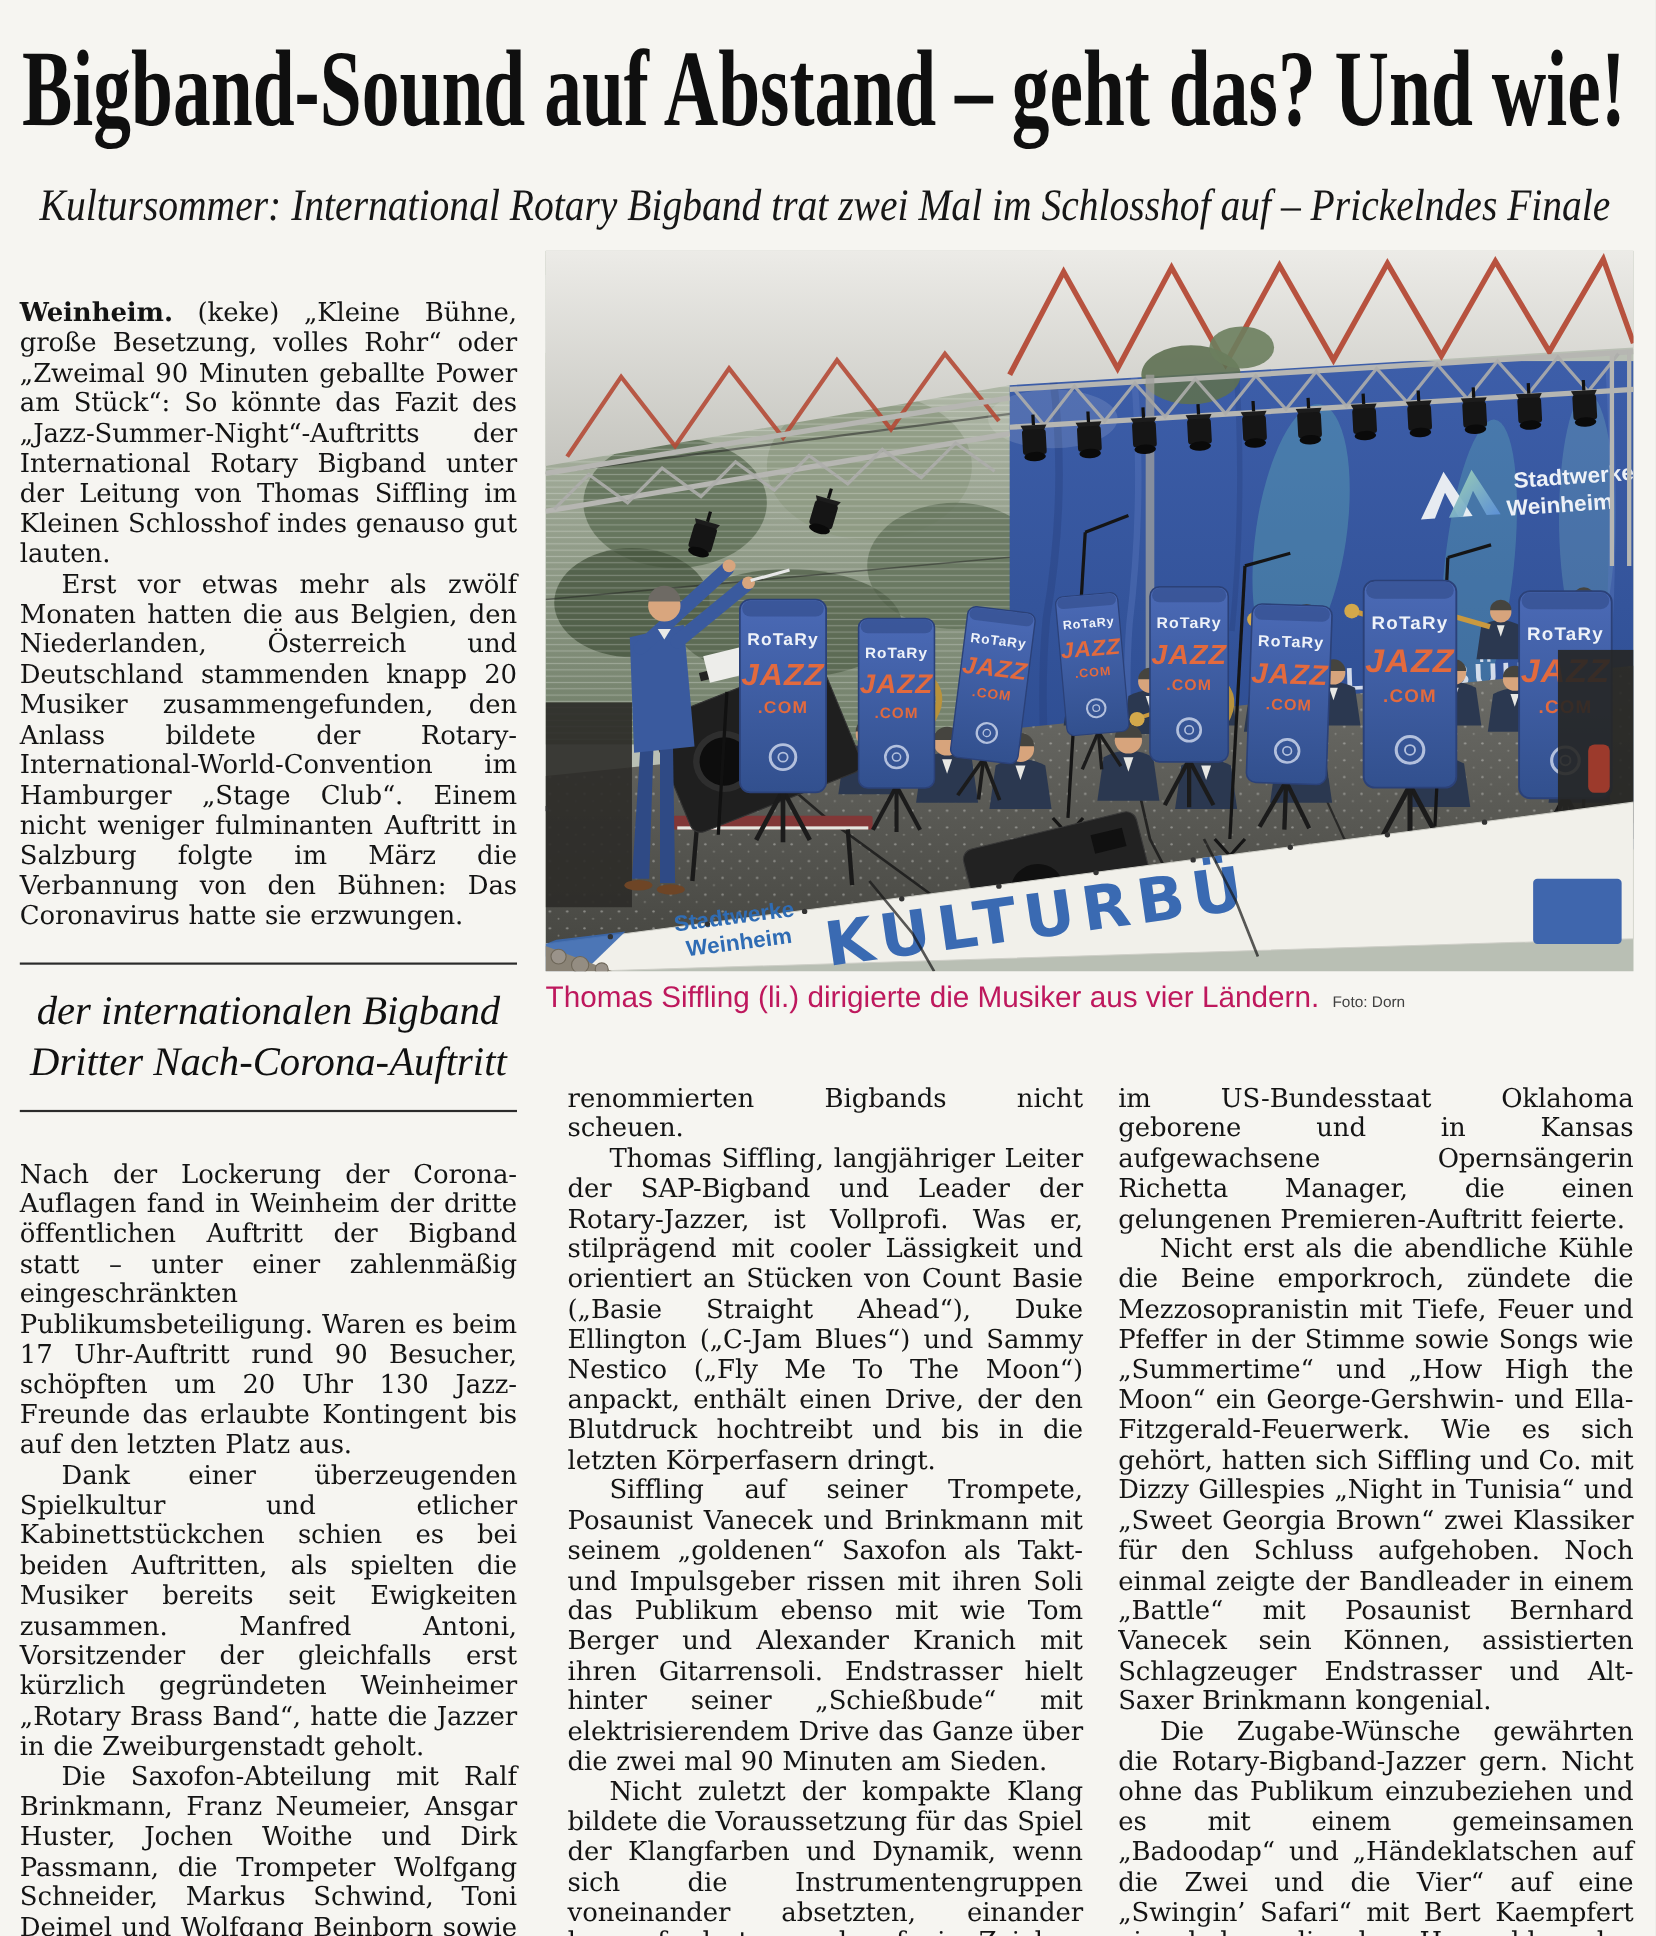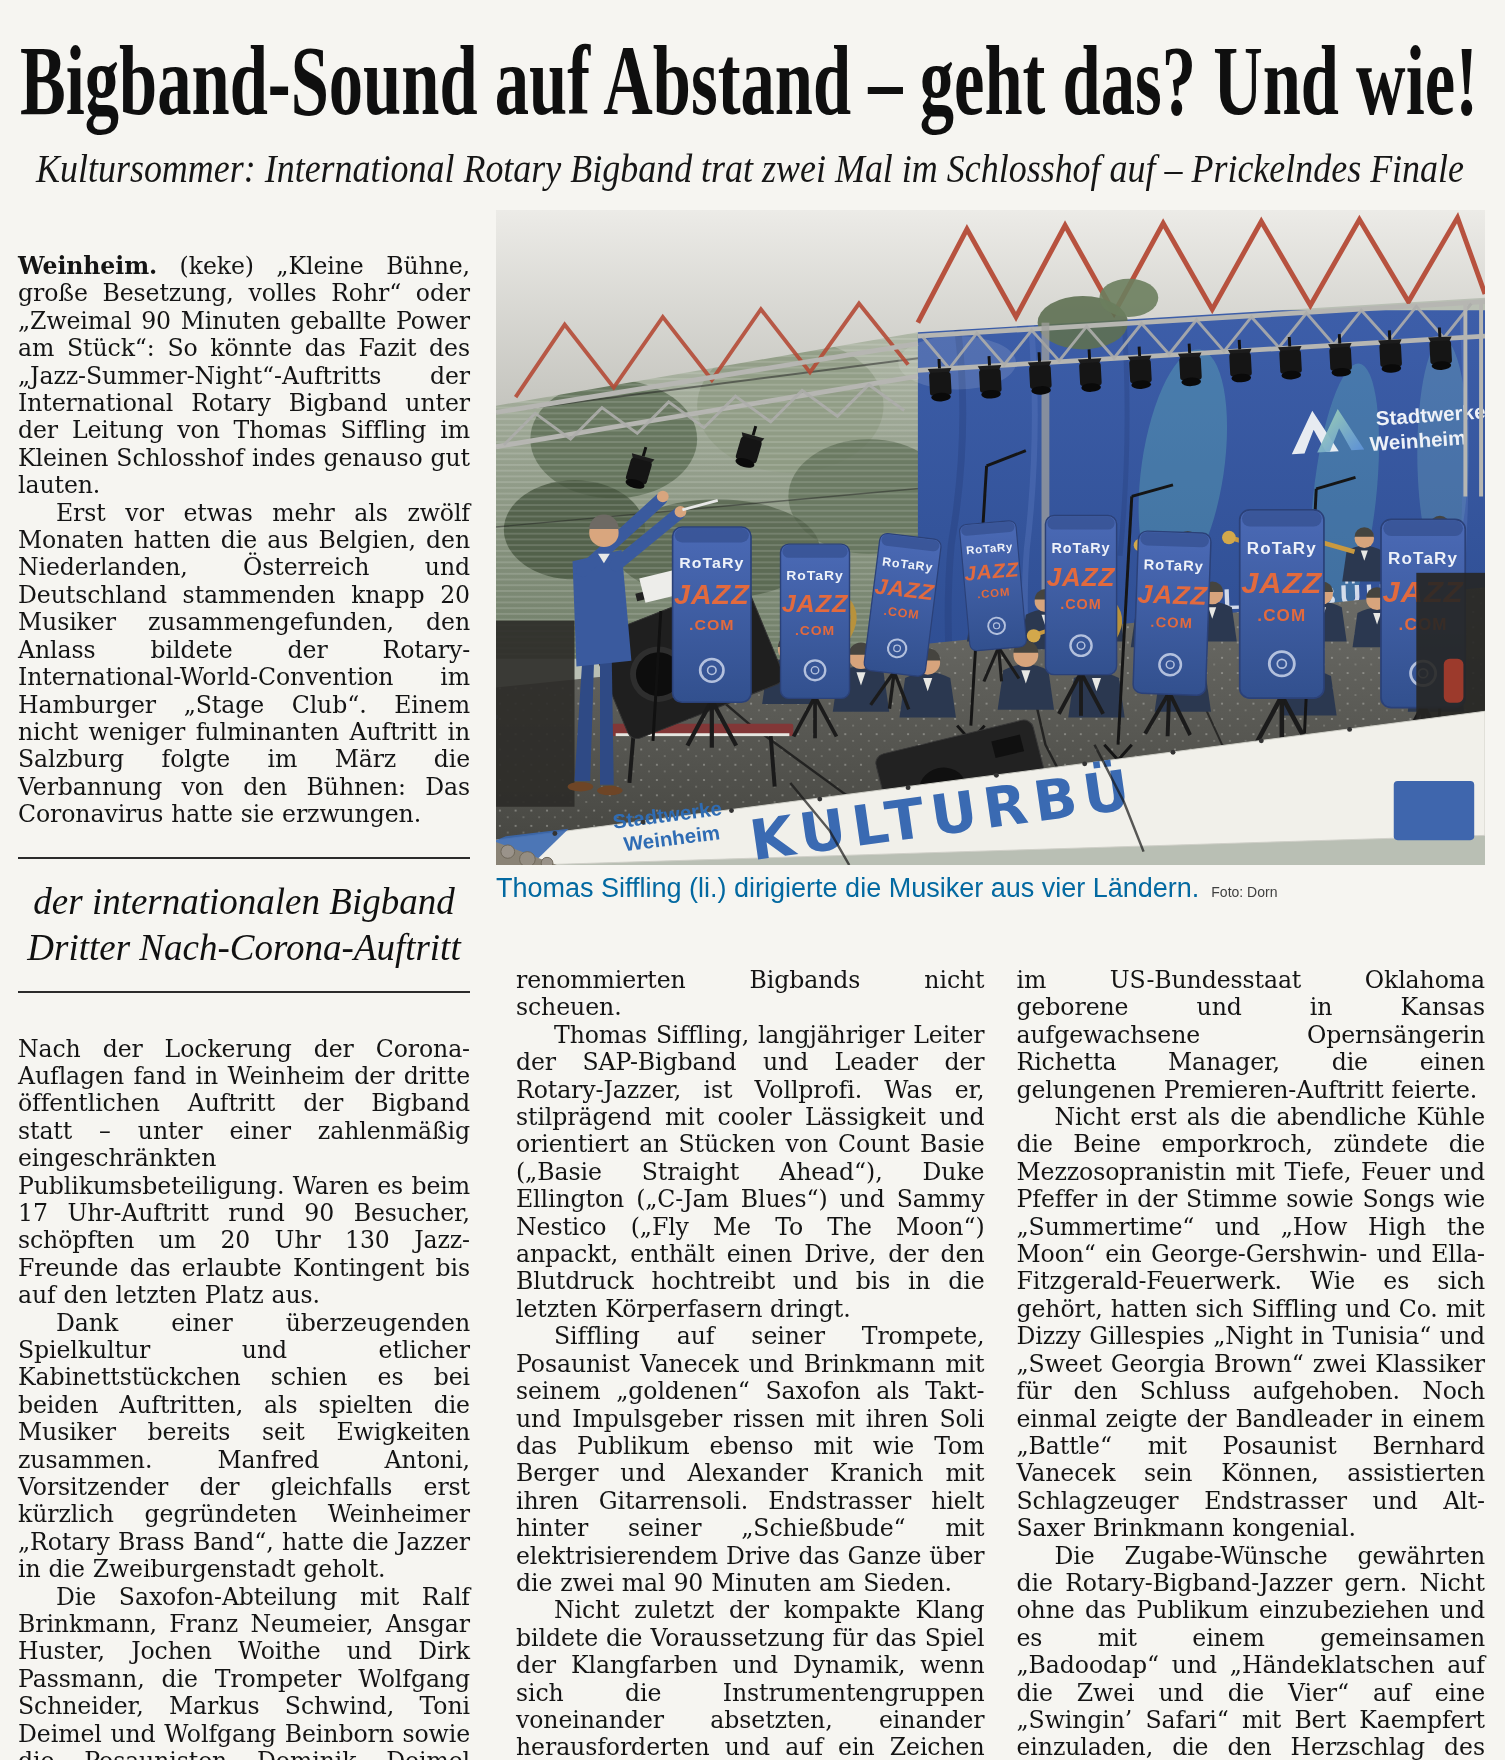--- a/index.html
+++ b/index.html
@@ -4,42 +4,42 @@
 <style>
   html,body{margin:0;padding:0;background:#e8e7e3;}
   .page{
     width:1505px;height:1760px;box-sizing:border-box;
     background:#f6f5f1;color:#141414;overflow:hidden;
     padding:30px 20px 4px 18px;
     font-family:"DejaVu Serif", serif;
   }
   .masthead{margin:0 0 14px 0;}
   .masthead svg{display:block;}
-  .subhead-wrap{margin-top:6px;}
+  .subhead-wrap{margin-top:24px;}
   .content{display:grid;grid-template-columns:452px 1fr;column-gap:26px;}
   .bodytext p{
     margin:0;text-align:justify;text-indent:38px;
     font-size:23.6px;line-height:27.4px;letter-spacing:-0.1px;
     hyphens:auto;-webkit-hyphens:auto;word-spacing:0.5px;
   }
   .bodytext p.no-indent{text-indent:0;margin-top:43px;}
   .dateline{font-weight:bold;}
   .pull-quote{
     border-top:2px solid #2b2b2b;border-bottom:2px solid #2b2b2b;
     margin:28px 0 24px 0;padding:20px 4px;
     text-align:center;font-family:"Liberation Serif", serif;
     font-style:italic;font-size:37px;line-height:46px;color:#101010;
   }
   figure{margin:0;}
   .photo-svg{display:block;background:#cfd3cc;}
   .caption-row{
     margin-top:8px;display:flex;align-items:baseline;gap:12px;
     font-family:"Liberation Sans", sans-serif;
   }
-  .caption{font-size:27px;color:#0369a1;}
+  .caption{font-size:27px;color:#be185d;}
   .credit{font-size:14px;color:#404040;}
   .cols2{
     display:grid;grid-template-columns:1fr 1fr;column-gap:32px;
     padding-left:20px;margin-top:20px;
   }
 </style>
 </head>
 <body>
 
 <div class="page">

